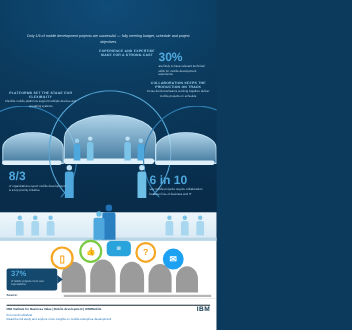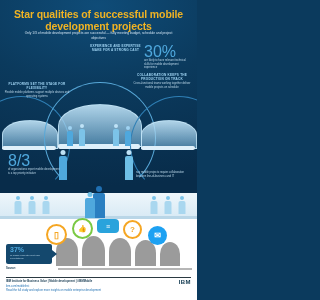--- a/index.html
+++ b/index.html
@@ -26,21 +26,21 @@
   
   .sec-head{
     position:absolute;color:#9fd3f2;font-weight:bold;
     font-size:3.1px;line-height:4px;letter-spacing:0.2px;text-transform:uppercase;
   }
   #head-exp{left:88px;top:44px;width:55px;text-align:center;}
   #head-collab{left:131px;top:73px;width:62px;text-align:center;}
   #head-plat{left:4px;top:82px;width:66px;text-align:center;}
   
   .stat-num{
-    position:absolute;color:#4fa8dd;font-weight:normal;font-size:16px;line-height:12px;
+    position:absolute;color:#4fa8dd;font-weight:bold;font-size:11px;line-height:12px;
   }
   .stat-body{
     position:absolute;color:#bcd8ea;font-size:2.7px;line-height:3.5px;
   }
   #num30{left:144px;top:46px;}
   #body30{left:144px;top:59px;width:48px;}
   #body-collab{left:131px;top:82px;width:62px;text-align:center;}
   #num23{left:8px;top:155px;}
   #body23{left:8px;top:168px;width:52px;}
   #num6in10{left:136px;top:158px;}
@@ -100,21 +100,20 @@
     font-family:"Liberation Sans",sans-serif;
   }
   #srcbar{position:absolute;left:58px;top:268px;width:134px;height:2.4px;background:#b6b6b6;}
   #srclabel{position:absolute;left:6px;top:267px;color:#14384f;font-size:2.7px;font-weight:bold;}
 </style>
 </head>
 <body>
 
 <div id="poster">
 
-  <div class="title">Star qualities of successful mobile development projects</div>
   <div class="subtitle">Only 1/3 of mobile development projects are successful — fully meeting budget, schedule and project objectives</div>
 
   <div class="ring" style="left:-28px;top:96px;width:96px;height:96px;"></div>
   <div class="dome" style="left:2px;top:120px;width:54px;height:27px;"></div>
   <div class="dome-floor" style="left:2px;top:146px;width:54px;height:4px;"></div>
 
   <div class="ring lt" style="left:44px;top:82px;width:110px;height:110px;"></div>
   <div class="dome" style="left:58px;top:104px;width:82px;height:41px;"></div>
   <div class="dome-floor" style="left:58px;top:144px;width:82px;height:5px;"></div>
 
@@ -154,20 +153,21 @@
 
   <div class="sec-head" id="head-collab">COLLABORATION KEEPS THE PRODUCTION ON TRACK</div>
   <div class="stat-body" id="body-collab">Cross-functional teams working together deliver mobile projects on schedule</div>
 
   <div class="sec-head" id="head-plat">PLATFORMS SET THE STAGE FOR FLEXIBILITY</div>
   <div class="stat-body" id="body-plat">Flexible mobile platforms support multiple devices and operating systems</div>
 
   <div class="stat-num" id="num23">8/3</div>
   <div class="stat-body" id="body23">of organizations report mobile development is a top priority initiative</div>
 
+  <div class="stat-num" id="num6in10">6 in 10</div>
   <div class="stat-body" id="body6in10">say mobile projects require collaboration between line-of-business and IT</div>
 
   <div id="stage"></div>
   <div id="stage-lip"></div>
 
   <div class="person" style="left:14px;top:196px;width:8px;height:18px;">
     <div class="head" style="top:0;width:4px;height:4px;background:#7cc3e8;"></div>
     <div class="body" style="top:5px;width:7px;height:13px;background:#a9d7ef;"></div>
   </div>
   <div class="person" style="left:28px;top:196px;width:8px;height:18px;">

